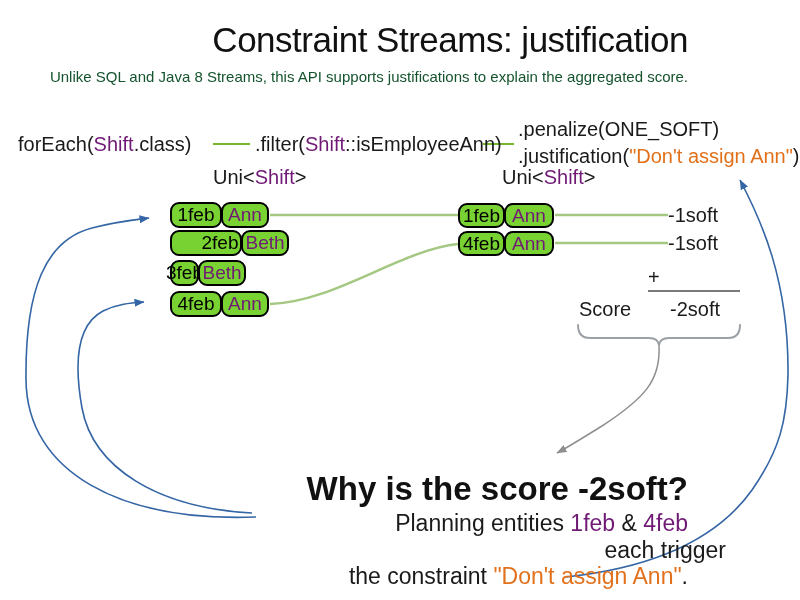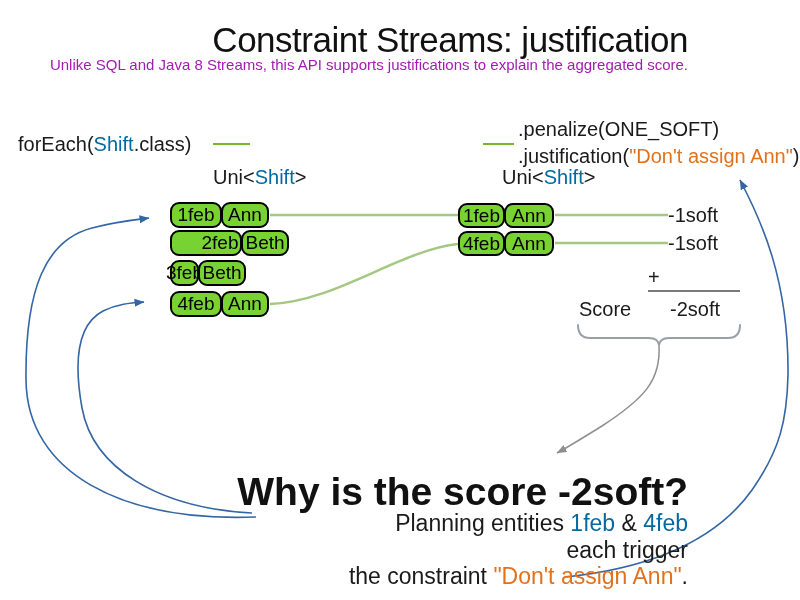--- a/index.html
+++ b/index.html
@@ -1,32 +1,32 @@
 <!DOCTYPE html>
 <html><head>
 <meta charset="utf-8">
 <style>
   html,body{margin:0;padding:0;background:#fff;}
   body{font-family:"Liberation Sans",sans-serif;}
   .stage{position:relative;width:800px;height:600px;background:#ffffff;overflow:hidden;}
   .abs{position:absolute;}
   .centered{left:0;width:688px;text-align:right;}
   .title{top:20px;font-size:35px;color:#111;letter-spacing:-0.5px;}
-  .subtitle{top:56px;font-size:15px;color:#a21caf;}
+  .subtitle{top:68px;font-size:15px;color:#14532d;}
   .code{font-size:20px;color:#1a1a1a;white-space:nowrap;}
   .sm{font-size:20px;}
-  .green{color:#0369a1;}
+  .green{color:#701a75;}
   .orange{color:#e2711c;}
   .uni{font-size:20px;color:#1a1a1a;white-space:nowrap;margin-left:45px;}
   .row{display:flex;}
   .cell{box-sizing:border-box;border:2px solid #000;border-radius:9px;background:#77d232;
         display:flex;align-items:center;justify-content:center;font-size:19px;color:#000;}
-  .cell.name{color:#000000;margin-left:-1px;}
+  .cell.name{color:#701a75;margin-left:-1px;}
   .scoretxt{font-size:20px;color:#1a1a1a;white-space:nowrap;}
-  .why{top:470px;font-size:39px;font-weight:bold;color:#111;}
+  .why{top:470px;font-size:33px;font-weight:bold;color:#111;}
   .expl{font-size:23px;color:#1a1a1a;}
   svg.layer{position:absolute;left:0;top:0;z-index:1;}
   .txt{z-index:2;}
 </style>
 </head>
 <body>
 
 <div class="stage">
 
   <svg class="layer" width="800" height="600" viewBox="0 0 800 600">
@@ -58,20 +58,23 @@
     <path d="M 566 577 C 650 568 715 542 752 490 C 780 450 787 420 788 375 C 789 280 761 220 740 180" stroke="#3465a4" stroke-width="1.6" fill="none" marker-end="url(#blueHead)"></path>
   </svg>
 
   <div class="abs centered title txt">Constraint Streams: justification</div>
   <div class="abs centered subtitle txt">Unlike SQL and Java 8 Streams, this API supports justifications to explain the aggregated score.</div>
 
   <div class="abs code txt" style="left:18px;top:133px;">
     <span>forEach(</span><span class="green">Shift</span><span>.class)</span>
   </div>
 
+  <div class="abs code txt" style="left:255px;top:133px;">
+    <span>.filter(</span><span class="sm green">Shift</span><span class="sm">::isEmployeeAnn</span><span>)</span>
+  </div>
 
   <div class="abs code txt" style="left:518px;top:118px;">
     <span>.penalize(</span><span class="sm">ONE_SOFT</span><span>)</span>
   </div>
 
   <div class="abs code txt" style="left:518px;top:145px;">
     <span>.justification(</span><span class="sm orange">"Don't assign Ann"</span><span>)</span>
   </div>
 
   <div class="abs uni txt" style="left:168px;top:166px;">
@@ -110,18 +113,18 @@
   <div class="abs scoretxt txt" style="left:668px;top:204px;">-1soft</div>
   <div class="abs scoretxt txt" style="left:668px;top:232px;">-1soft</div>
   <div class="abs scoretxt txt" style="left:648px;top:266px;">+</div>
   <div class="abs scoretxt txt" style="left:579px;top:298px;">Score</div>
   <div class="abs scoretxt txt" style="left:670px;top:298px;">-2soft</div>
 
   <div class="abs centered why txt">Why is the score -2soft?</div>
   <div class="abs centered expl txt" style="top:510px;">
     <span>Planning entities </span><span class="green">1feb</span><span> &amp; </span><span class="green">4feb</span>
   </div>
-  <div class="abs centered expl txt" style="top:537px;">each trigger</div>
+  <div class="abs centered expl txt" style="top:537px;padding-left:38px;">each trigger</div>
   <div class="abs centered expl txt" style="top:563px;">
     <span>the constraint </span><span class="orange">"Don't assign Ann"</span><span>.</span>
   </div>
 
 </div>
 
 </body></html>

